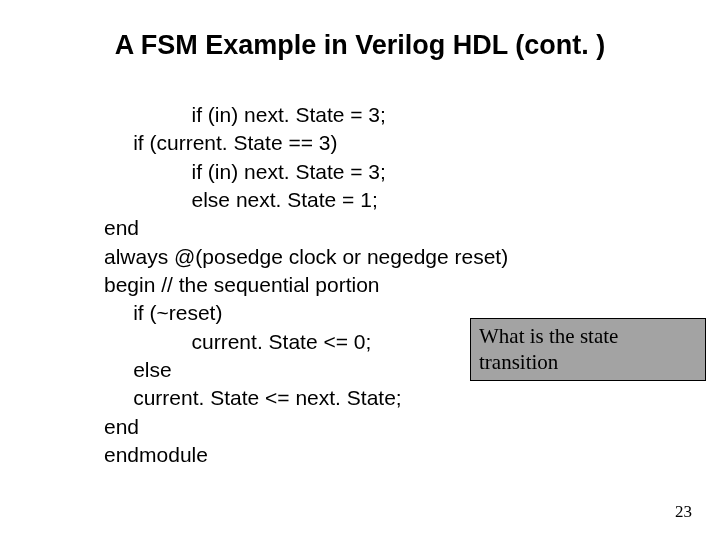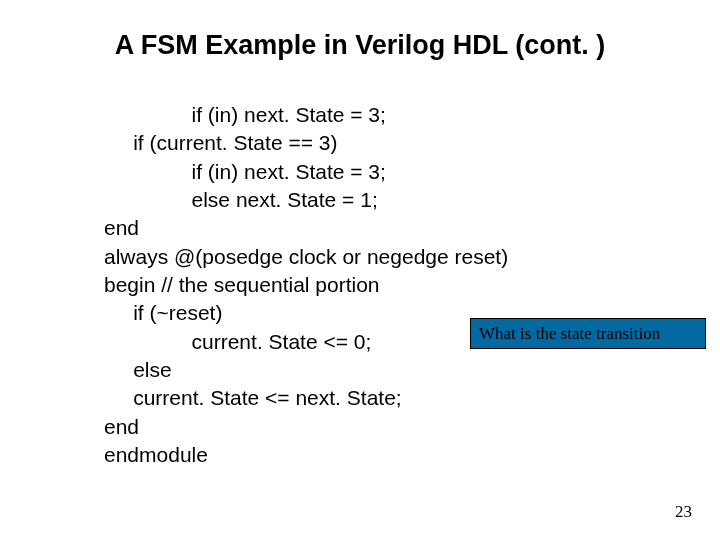--- a/index.html
+++ b/index.html
@@ -38,23 +38,23 @@
     margin-left: 24px;
   }
   .callout {
     position: absolute;
     top: 318px;
     left: 470px;
     width: 218px;
     border: 1.5px solid #000;
     padding: 4px 8px;
     font-family: "Times New Roman", Times, serif;
-    font-size: 17px;
+    font-size: 21px;
     line-height: 1.25;
-    background: #0369a1;
+    background: #a3a3a3;
   }
   .page-num {
     position: absolute;
     bottom: 18px;
     right: 28px;
     font-size: 17px;
     font-family: "Times New Roman", Times, serif;
   }
 </style>
 </head>

